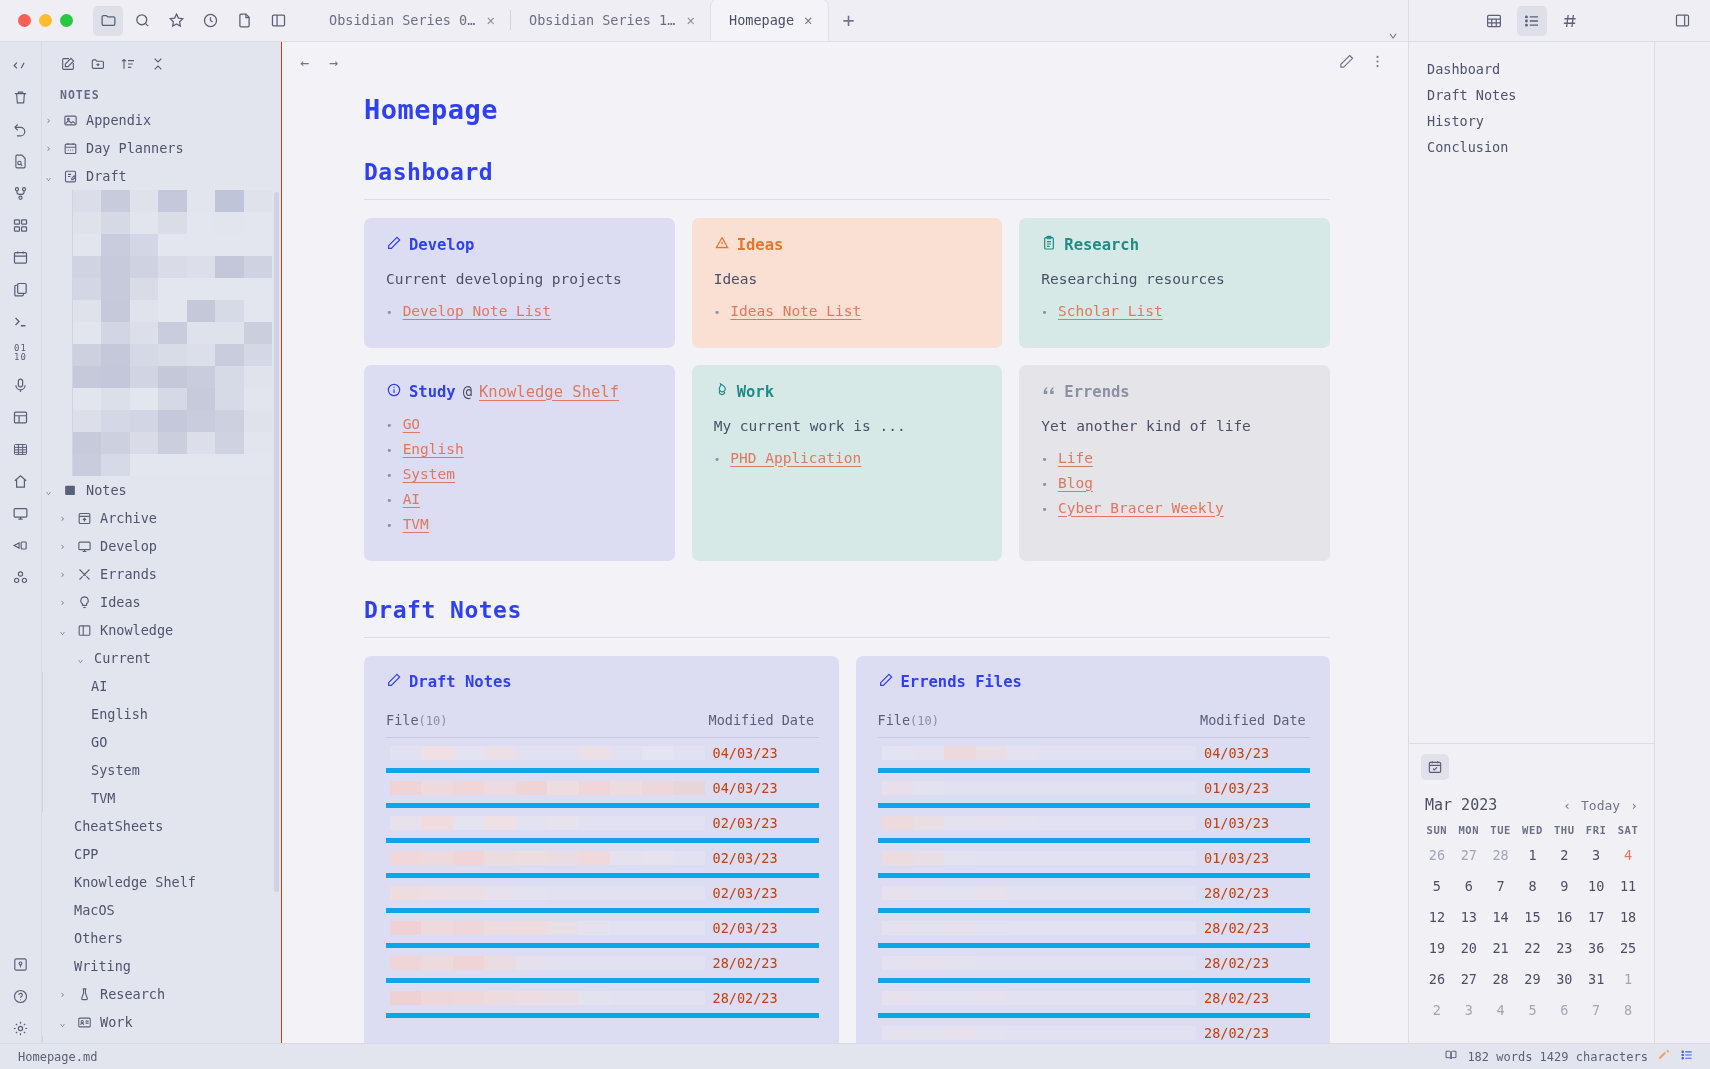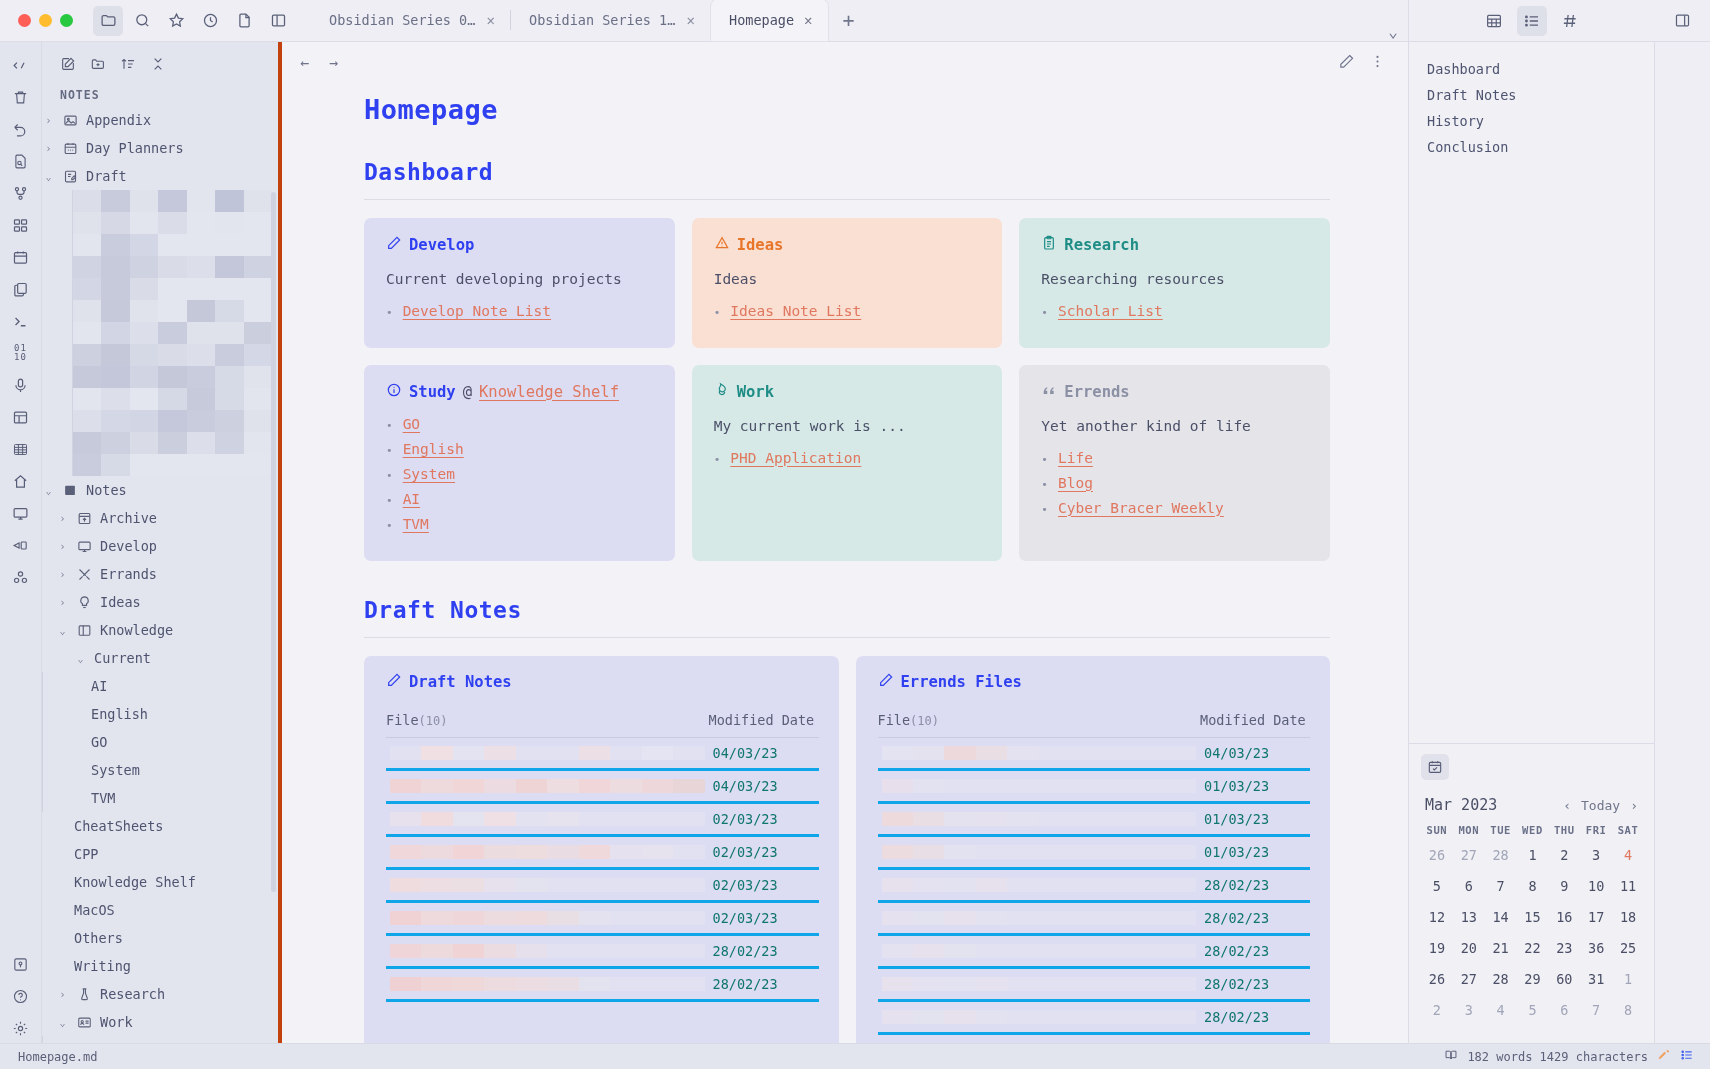--- a/index.html
+++ b/index.html
@@ -69,21 +69,21 @@
     padding-top: 8px; gap: 2px;
     border-right: 1px solid #d8dae4;
   }
   .rib { width: 30px; height: 30px; display: flex; align-items: center; justify-content: center; color: #575d77; border-radius: 5px; }
   .rib svg { width: 17px; height: 17px; }
   .ribspace { flex: 1; }
 
   
   .explorer {
     width: 240px; min-width: 240px; background: #e3e5ee;
-    border-right: 4px solid #c2410c;
+    border-right: 1px solid #c2410c;
     display: flex; flex-direction: column; position: relative;
   }
   .exp-toolbar { display: flex; gap: 6px; padding: 10px 12px 4px 14px; }
   .exp-toolbar .ti { width: 24px; height: 24px; display: flex; align-items: center; justify-content: center; color: #575d77; }
   .exp-toolbar svg { width: 16px; height: 16px; }
   .exp-title { font-size: 11.5px; letter-spacing: 1px; color: #646a82; padding: 8px 0 4px 18px; font-weight: 600; }
   .tree { flex: 1; overflow: hidden; padding-bottom: 4px; font-size: 13.5px; }
   .trow { display: flex; align-items: center; height: 28px; gap: 7px; color: #4e melhor; }
   .trow { color: #4e5470; }
   .tw { width: 13px; display: flex; align-items: center; justify-content: center; font-size: 10px; color: #7b melhor; color: #7b melhor; }
@@ -133,21 +133,21 @@
   .clist li { display: flex; align-items: baseline; gap: 10px; margin-bottom: 9px; font-size: 14.5px; }
   .clist li::before { content: "•"; color: #8b90a5; font-size: 11px; }
   a.ilink { color: #e0775f; text-decoration: underline; text-underline-offset: 3px; }
 
   
   .tablecards { display: grid; grid-template-columns: 1fr 1fr; gap: 17px; }
   .tablecard { background: #dcdcf3; border-radius: 7px; padding: 16px 20px 18px 22px; }
   .tbl { width: 100%; border-collapse: collapse; font-size: 13.5px; }
   .tbl th { text-align: left; font-weight: 400; color: #5a melhor; color: #5a5f78; padding: 6px 4px 9px 0; border-bottom: 1px solid #c9c9e0; font-size: 13.5px; }
   .tbl th .cnt { font-size: 12px; color: #8a8fa6; }
-  .tbl td { padding: 7px 4px; border-bottom: 3px solid #0ea5e9; color: #0f766e; height: 26px; }
+  .tbl td { padding: 7px 4px; border-bottom: 5px solid #0ea5e9; color: #c2410c; height: 26px; }
   .tbl td.date { text-align: left; width: 110px; white-space: nowrap; }
   .redact { display: flex; height: 14px; }
   .redact i { flex: 1; display: block; }
 
   
   .rightpane { width: 246px; min-width: 246px; background: #f0f0f5; border-left: 1px solid #dcdce6; display: flex; flex-direction: column; }
   .outline { padding: 14px 0 8px 0; }
   .outline .oitem { font-size: 13.5px; color: #4e5470; padding: 5px 0 5px 18px; }
   .calpane { border-top: 1px solid #dcdce6; padding: 10px 10px 14px 12px; }
   .calbtn { width: 28px; height: 26px; display: flex; align-items: center; justify-content: center; background: #e0e1ea; border-radius: 5px; color: #575d77; }
@@ -1267,21 +1267,21 @@
               <td>22</td>
               <td>23</td>
               <td>36</td>
               <td>25</td>
             </tr>
             <tr>
               <td>26</td>
               <td>27</td>
               <td>28</td>
               <td>29</td>
-              <td>60</td>
+              <td>30</td>
               <td>31</td>
               <td class="muted">1</td>
             </tr>
             <tr>
               <td class="muted">2</td>
               <td class="muted">3</td>
               <td class="muted">4</td>
               <td class="muted">5</td>
               <td class="muted">6</td>
               <td class="muted">7</td>

